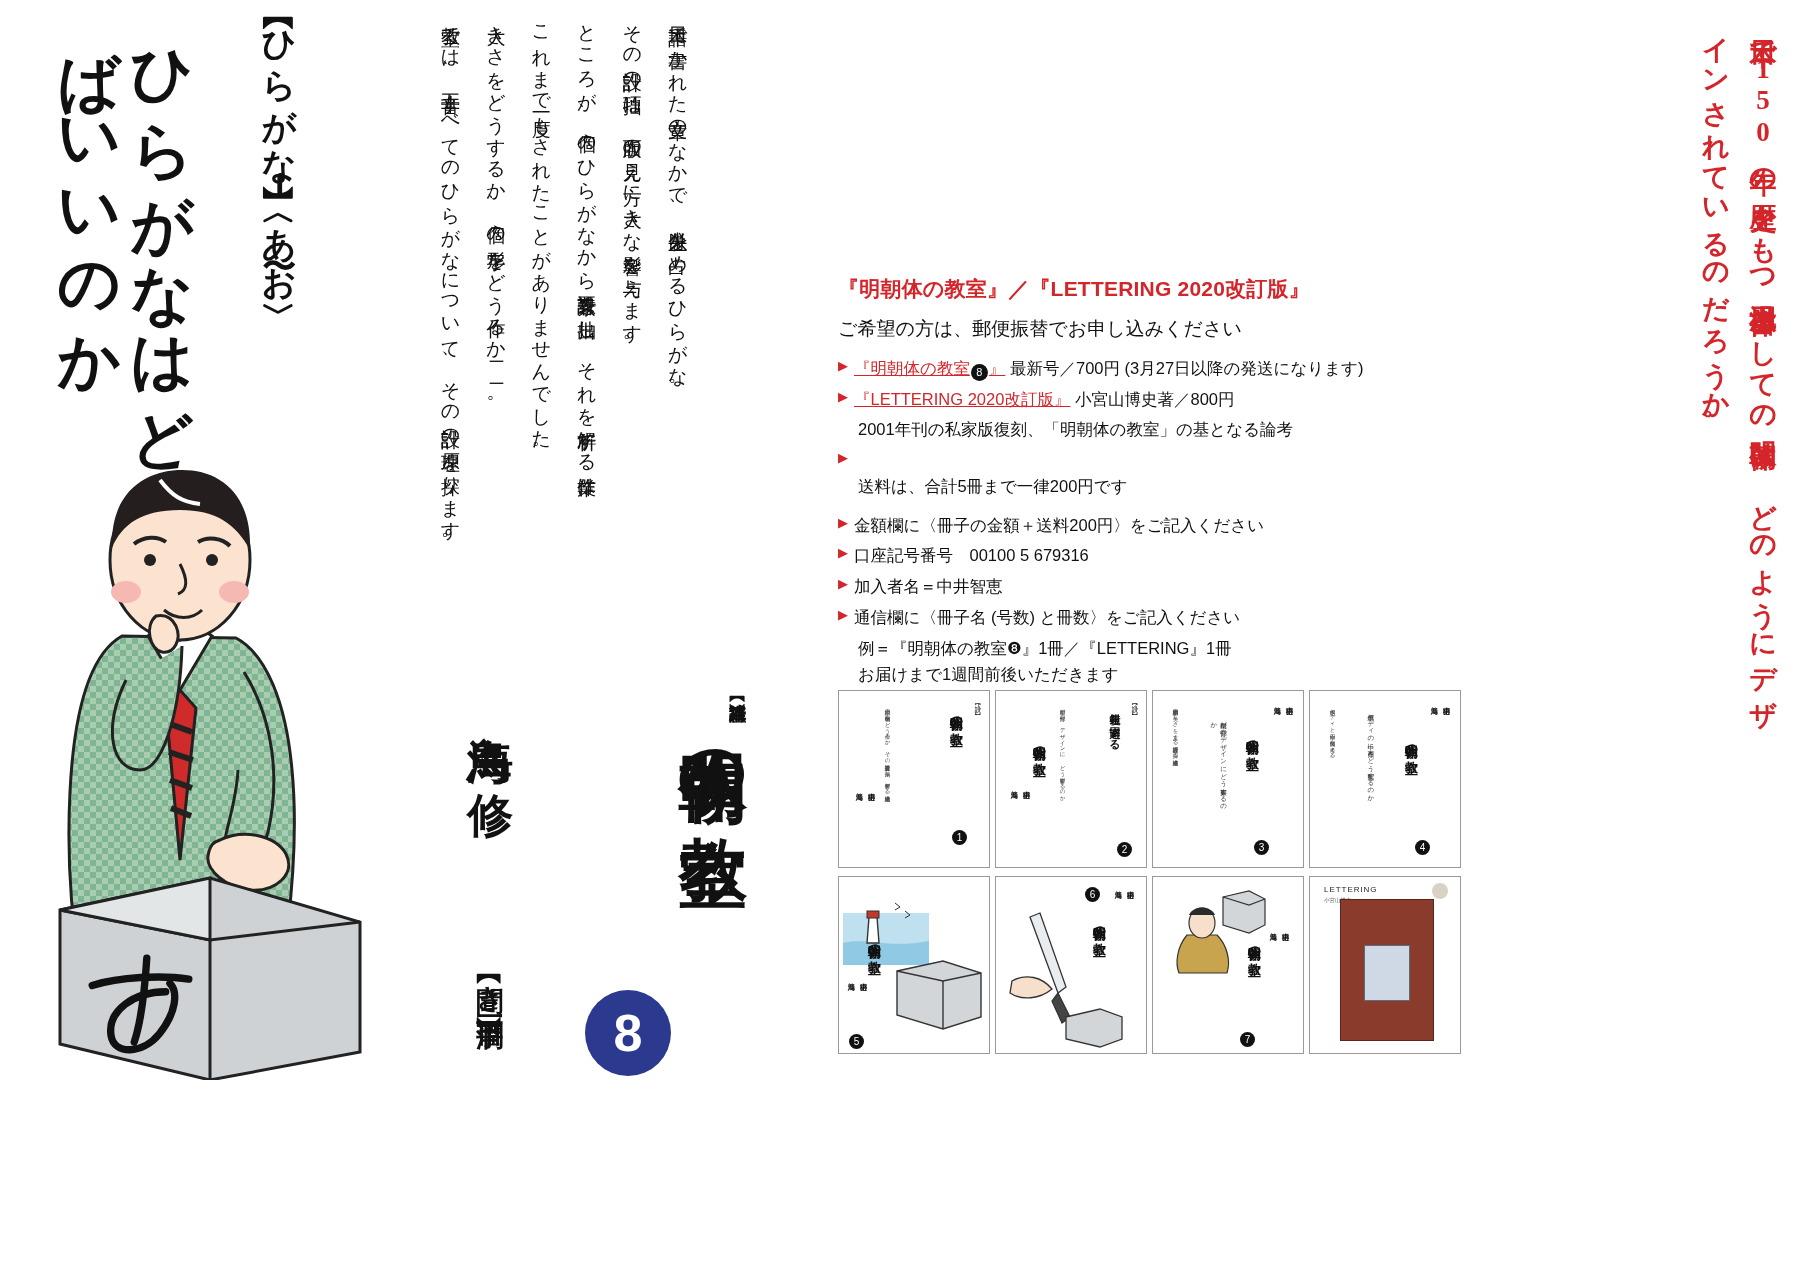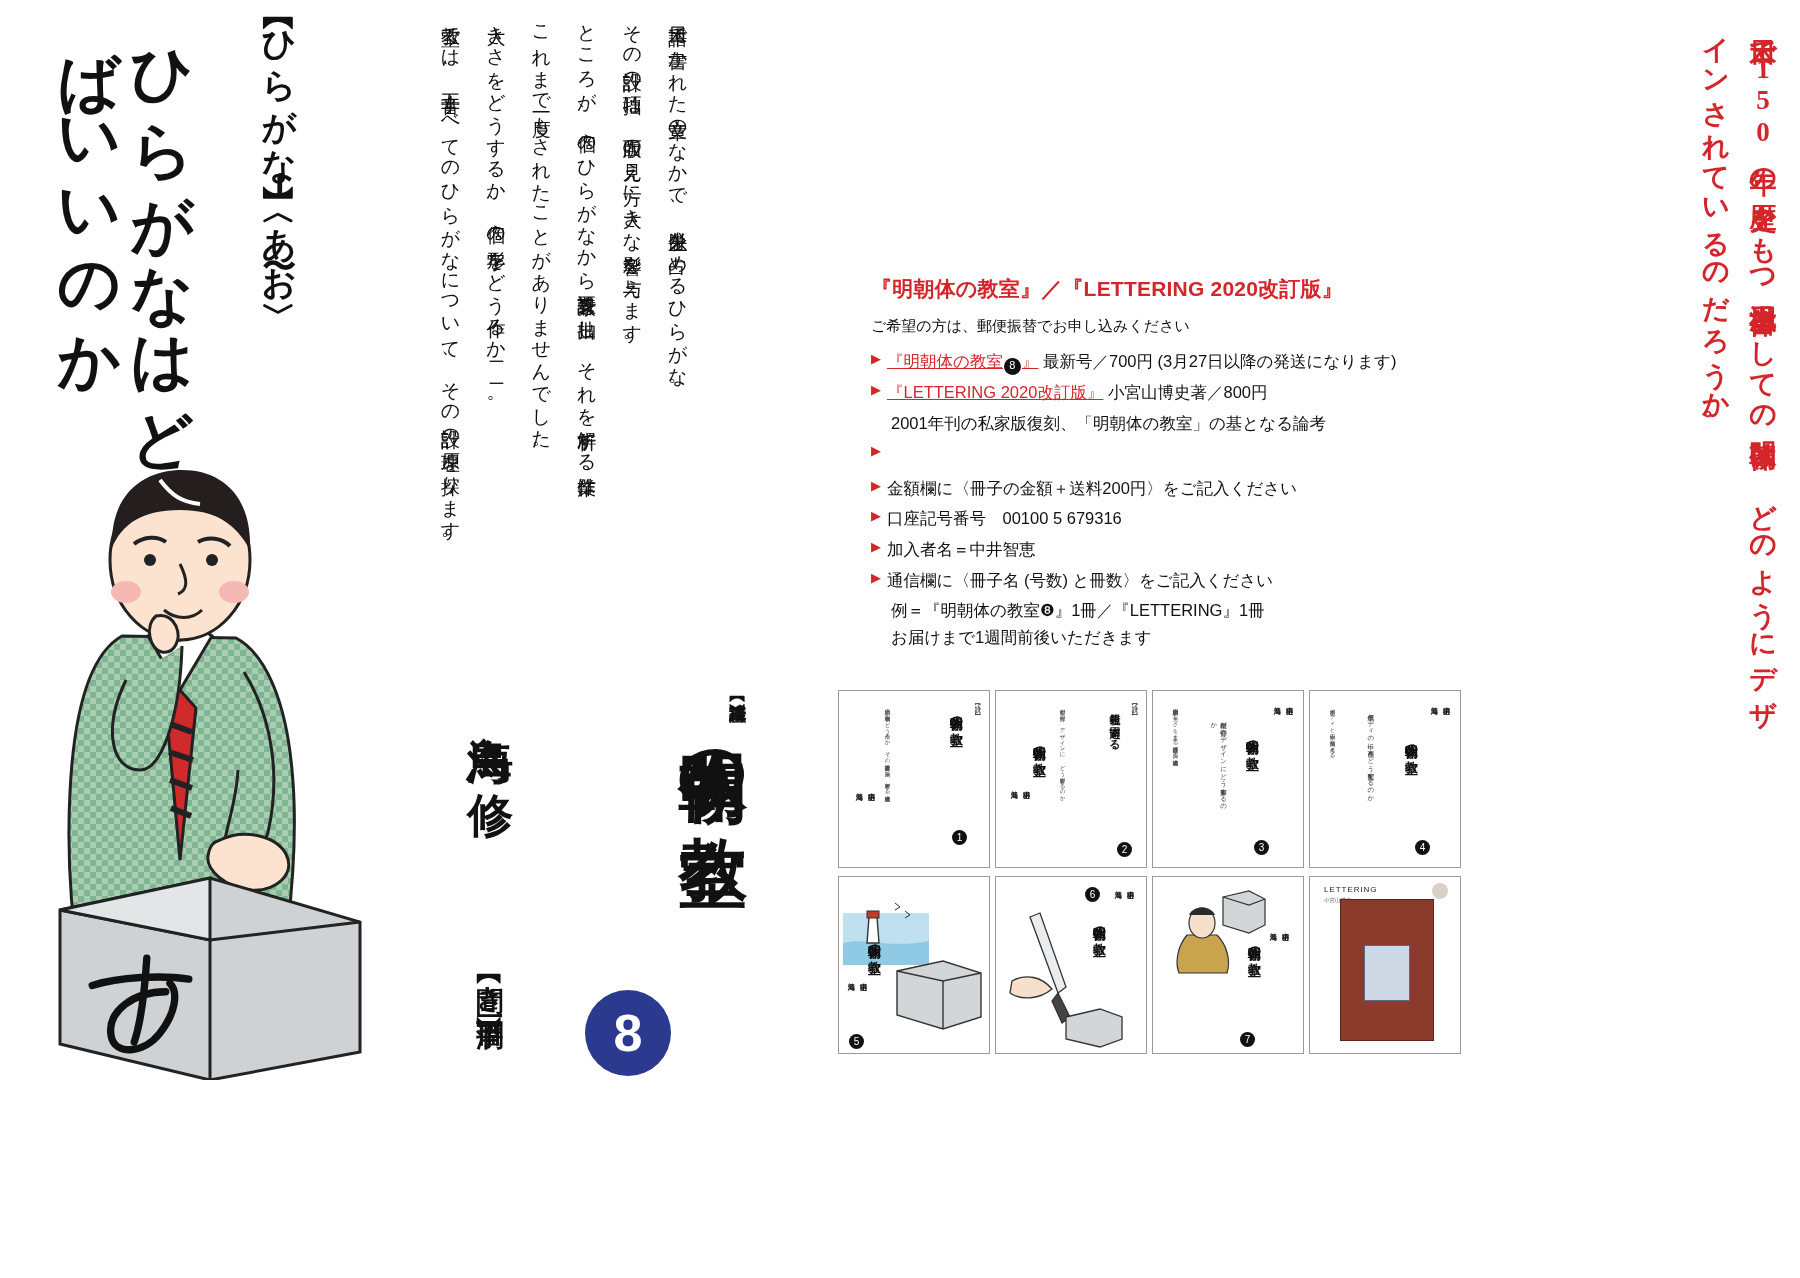--- a/index.html
+++ b/index.html
@@ -85,30 +85,29 @@
   
   .illo{position:absolute;left:30px;top:440px;width:360px;height:640px;}
 
   
   .order{
     position:absolute; left:838px; top:272px; width:620px;
     font-family:"Liberation Sans","DejaVu Sans",sans-serif;
     font-size:16.5px;
     line-height:1.62;
     color:#111;
-    margin-left:33px;
   }
   .order h2{
     margin:0 0 8px 0;
     font-size:21px;
     font-weight:bold;
     color:#d4252b;
     letter-spacing:0.01em;
   }
-  .order .lead{margin:0 0 10px 0;font-size:15px;}
+  .order .lead{margin:0 0 10px 0;font-size:19px;}
   .row{display:flex;align-items:flex-start;margin:4px 0;}
   .tri{
     color:#d4252b;
     margin-right:6px;
     font-size:13px;
     line-height:1.7;
     flex:0 0 auto;
   }
   .rt{color:#d4252b;text-decoration:underline;}
   .indent{margin-left:20px;}
@@ -274,20 +273,21 @@
       <span>
         <span class="rt">『LETTERING 2020改訂版』</span><span> 小宮山博史著／800円</span>
       </span>
     </div>
     <div class="indent">2001年刊の私家版復刻、「明朝体の教室」の基となる論考</div>
 
     <div class="row">
       <span class="tri">▶</span>
     </div>
 
+    <div class="indent">送料は、合計5冊まで一律200円です</div>
 
     <div class="row blk">
       <span class="tri">▶</span>
       <span>金額欄に〈冊子の金額＋送料200円〉をご記入ください</span>
     </div>
     <div class="row">
       <span class="tri">▶</span>
       <span>口座記号番号　00100 5 679316</span>
     </div>
     <div class="row">

